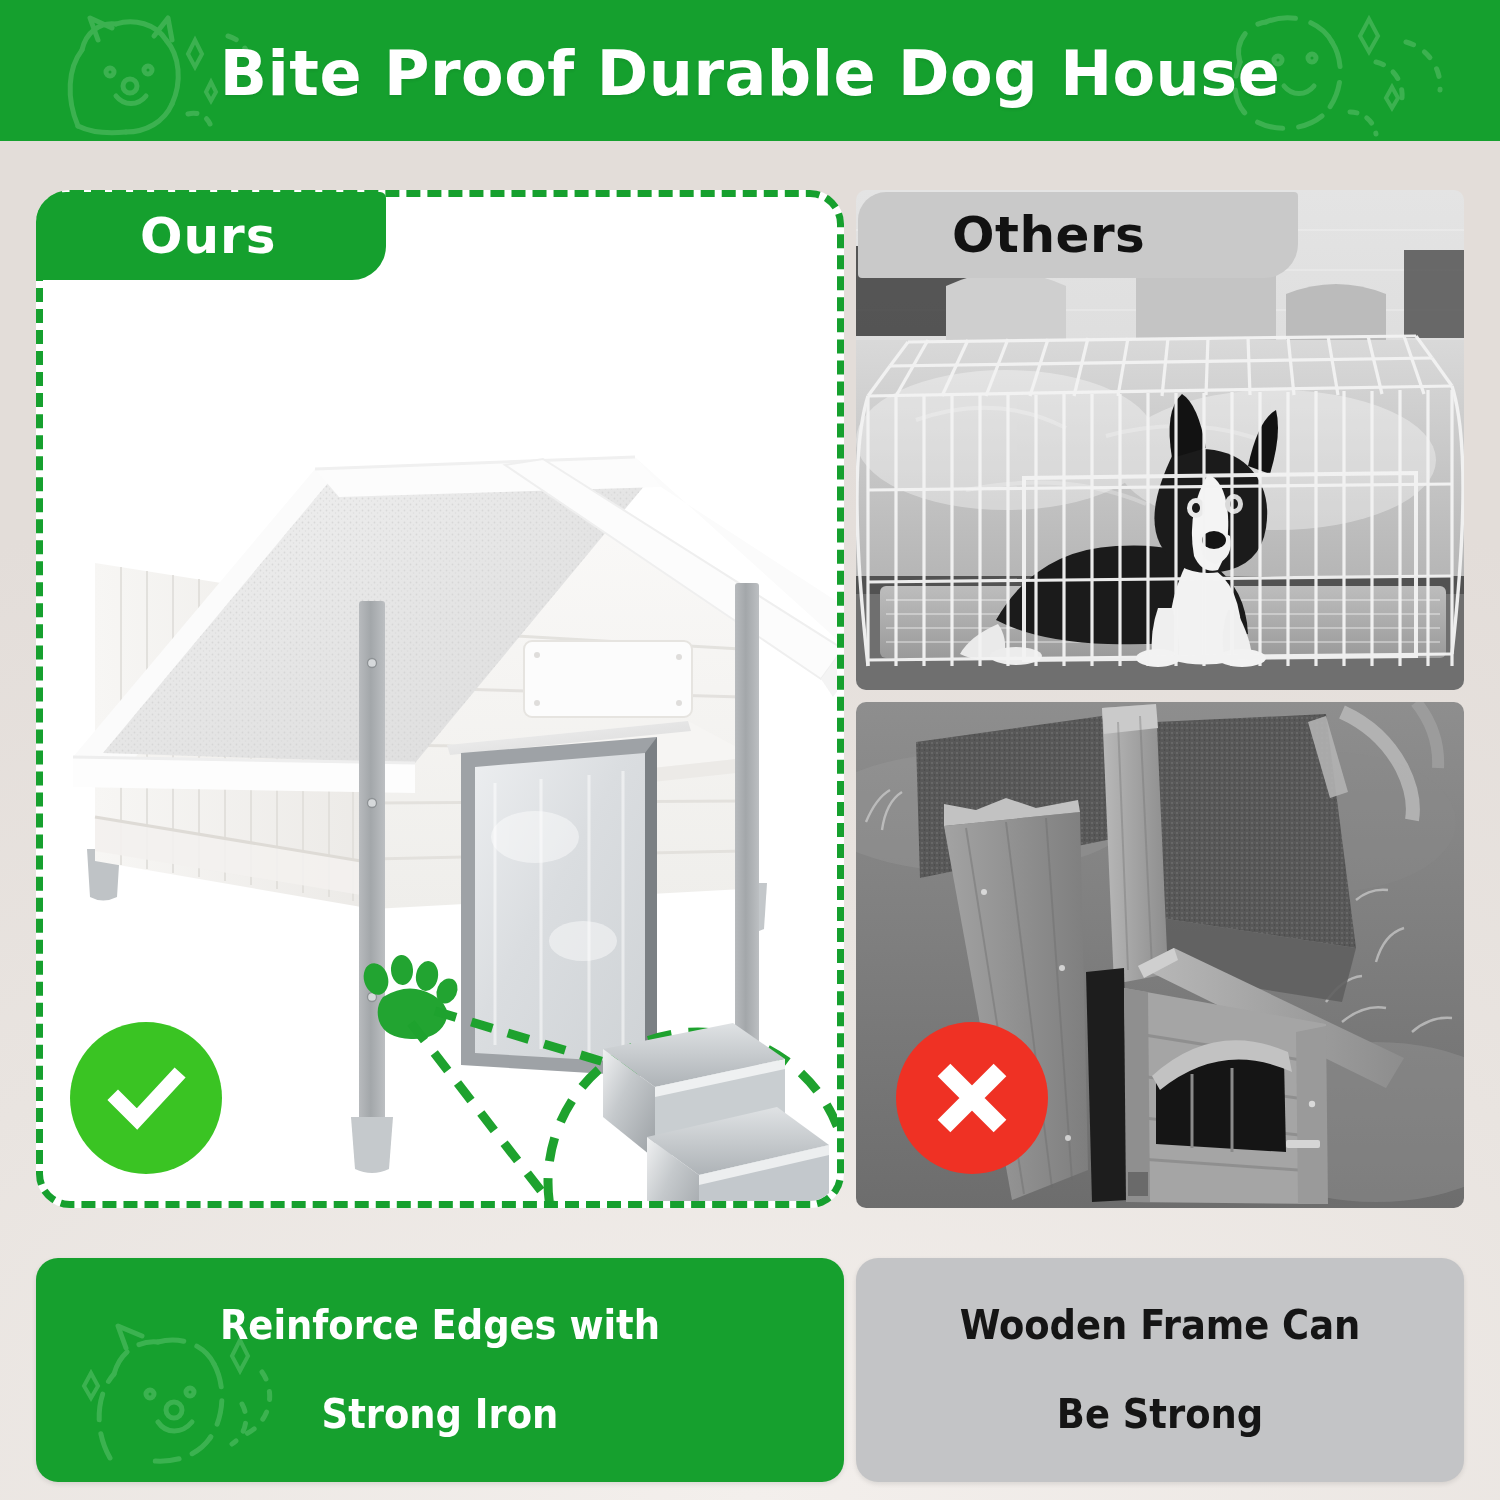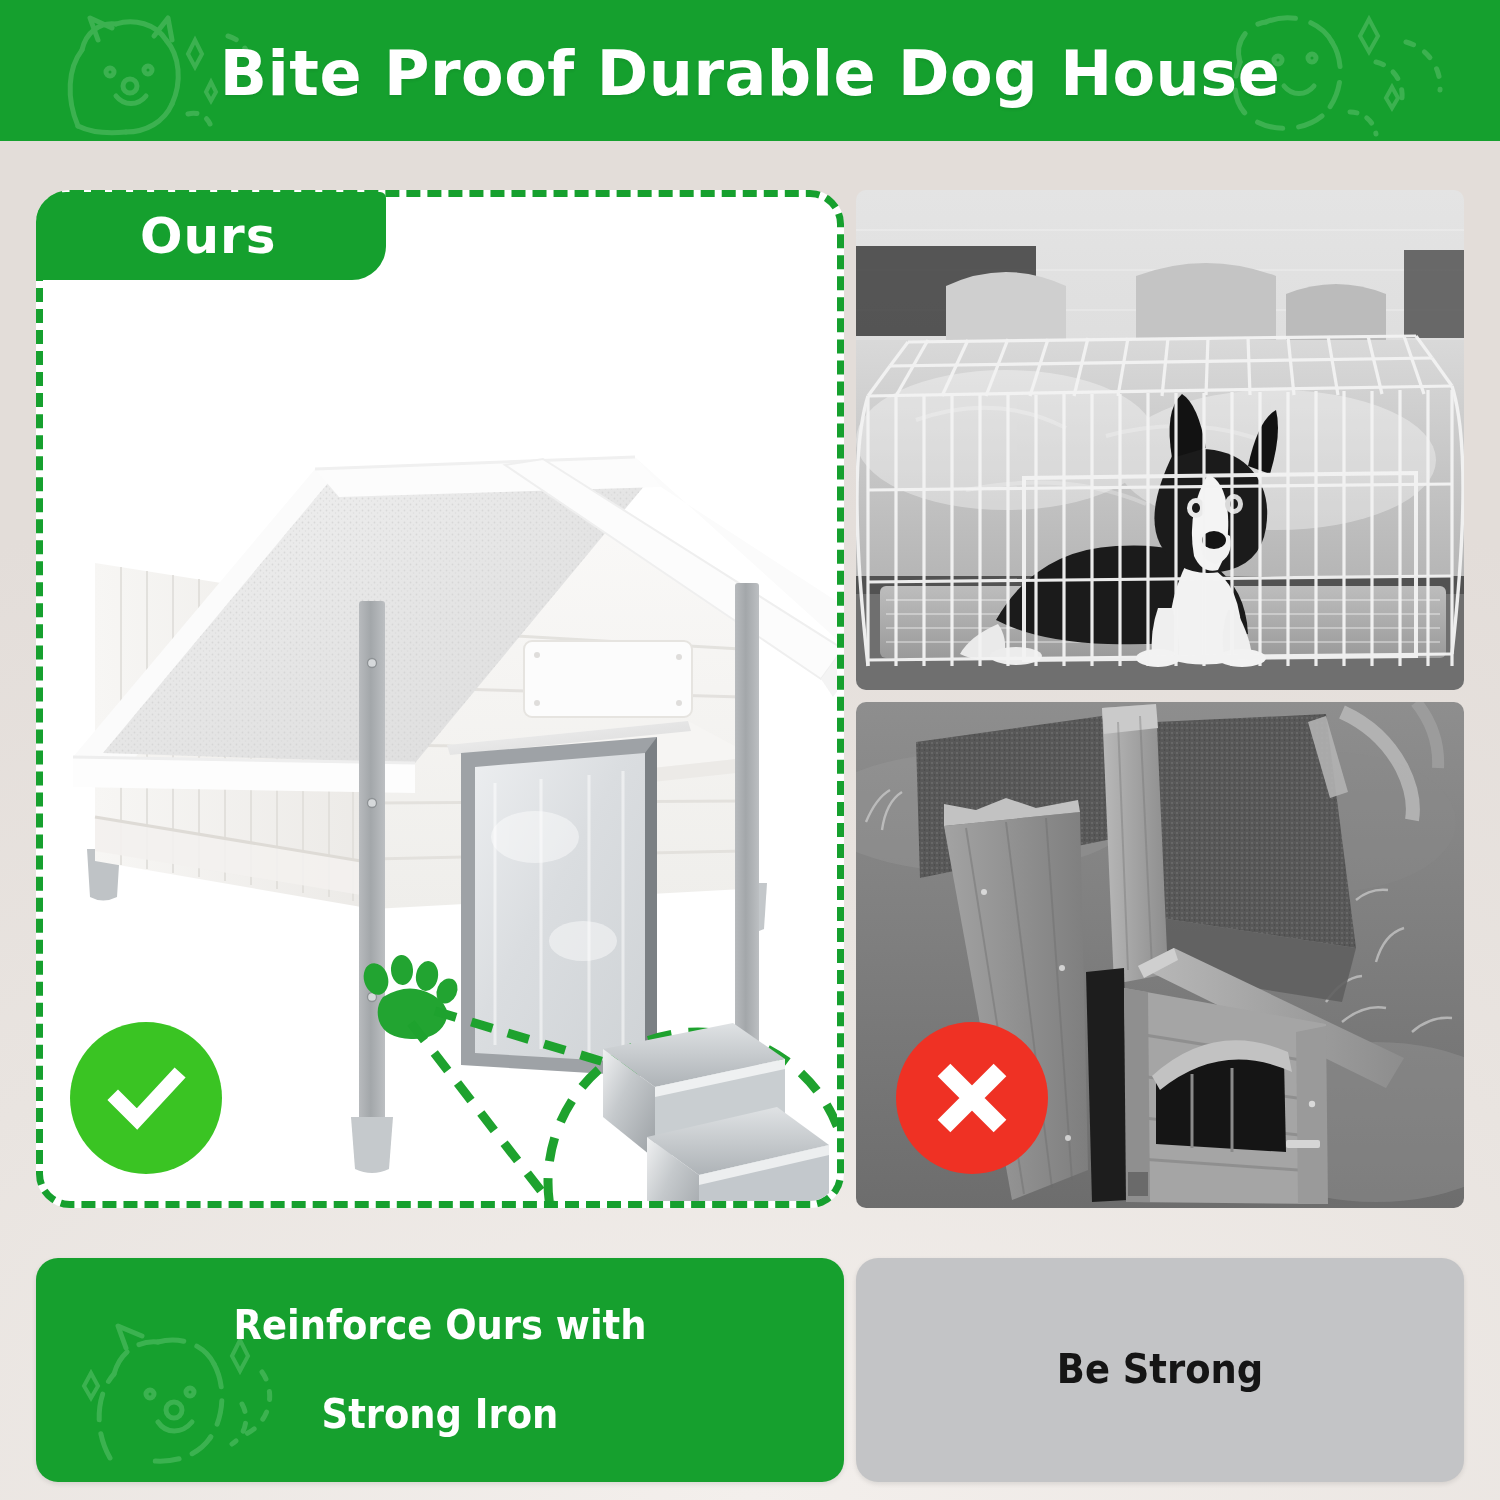--- a/index.html
+++ b/index.html
@@ -602,20 +602,23 @@
         <rect x="272" y="470" width="20" height="24" fill="#6a6a6a"></rect>
 
         <path d="M486 10 q40 18 60 56 q14 28 10 52" fill="none" stroke="#b9b9b9" stroke-width="14" opacity=".85"></path>
         <path d="M560 0 q24 30 22 66" fill="none" stroke="#a0a0a0" stroke-width="12" opacity=".8"></path>
 
         <path d="M452 20 L470 14 L492 90 L474 96 Z" fill="#b2b2b2" opacity=".9"></path>
       </svg>
     </div>
   </div>
 
+  <div class="others-badge">
+    <span>Others</span>
+  </div>
 
   <div class="status-circle x-circle">
     <svg width="92" height="92" viewBox="0 0 92 92">
       <path d="M18 18 L74 74 M74 18 L18 74" fill="none" stroke="#ffffff" stroke-width="18" stroke-linecap="butt"></path>
     </svg>
   </div>
 
   <div class="caption left">
 
     <div style="position:absolute;left:30px;top:54px;opacity:.28;z-index:1;">
@@ -631,21 +634,22 @@
           <path d="M92 110 C100 122 116 122 126 110"></path>
           <circle cx="108" cy="98" r="8"></circle>
           <path d="M166 44 l8 -16 l8 16 l-8 15 z" stroke-width="4"></path>
           <path d="M18 74 l7 -13 l7 13 l-7 12 z" stroke-width="4"></path>
           <path d="M176 92 a30 30 0 0 1 -10 40" stroke-dasharray="8 12"></path>
           <path d="M196 60 a42 42 0 0 1 -16 62" stroke-dasharray="8 13"></path>
           <path d="M60 36 L52 14 L76 24" stroke-linejoin="round"></path>
         </g>
       </svg>
     </div>
-    <div class="line first">Reinforce Ours with</div>
+    <div class="line first">Reinforce Edges with</div>
     <div class="line">Strong Iron</div>
   </div>
 
   <div class="caption right">
+    <div class="line first">Wooden Frame Can</div>
     <div class="line">Be Strong</div>
   </div>
 
 </div>
 
 </body></html>

